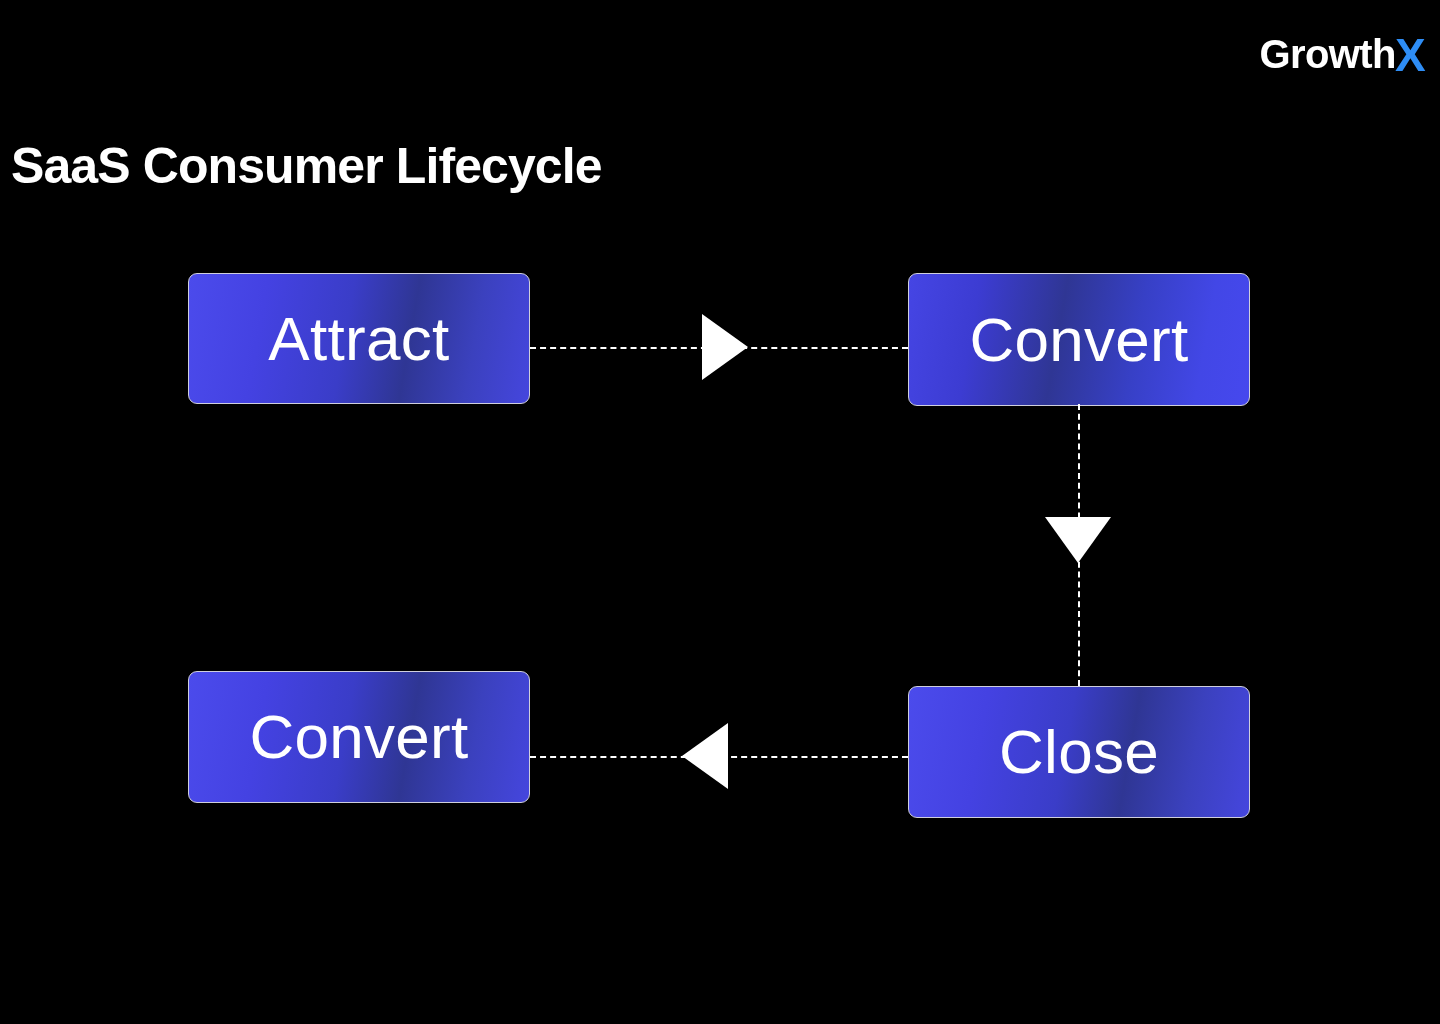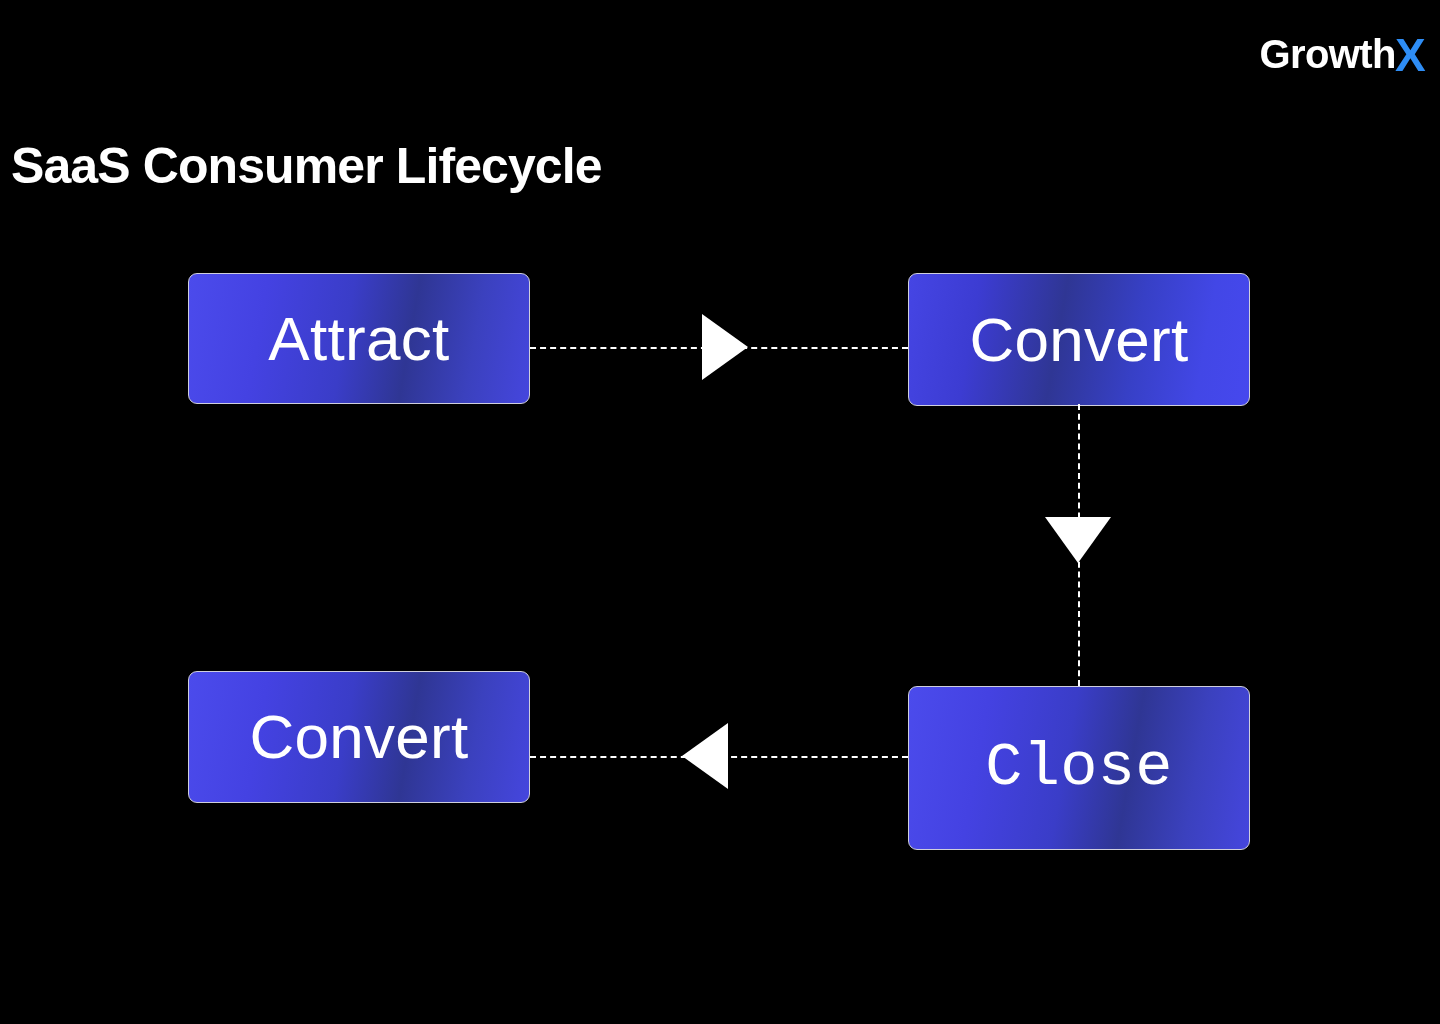--- a/index.html
+++ b/index.html
@@ -95,21 +95,21 @@
       #3C3CD2 20%,
       #2F3694 44%,
       #3740C6 66%,
       #4247E6 85%,
       #4648EE 100%);
   }
 
   #box-attract  { left: 188px; top: 273px; width: 342px; height: 131px; }
   #box-convert  { left: 908px; top: 273px; width: 342px; height: 133px; }
   #box-delight  { left: 188px; top: 671px; width: 342px; height: 132px; }
-  #box-close    { left: 908px; top: 686px; width: 342px; height: 164px; font-family: Liberation Mono, monospace; }
+  #box-close    { left: 908px; top: 686px; width: 342px; height: 132px; }
 
   
   .conn {
     position: absolute;
   }
   .conn-h {
     height: 0;
     border-top: 2px dashed #ffffff;
   }
   .conn-v {

